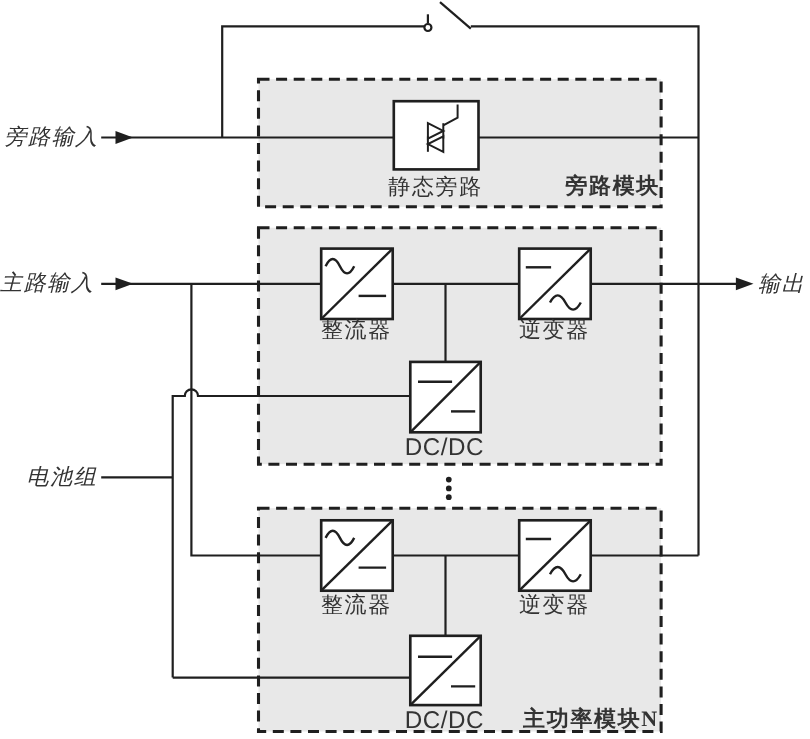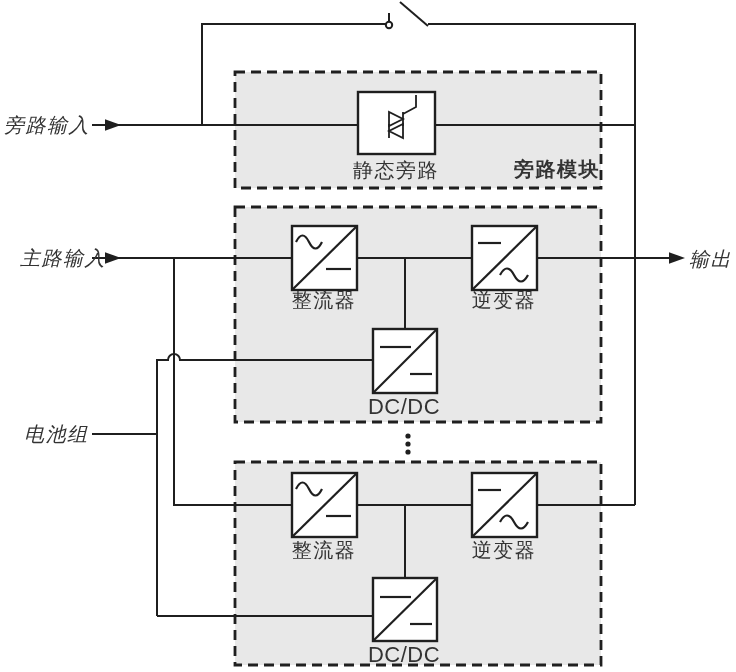--- a/index.html
+++ b/index.html
@@ -117,29 +117,30 @@
         <g>
           <circle cx="408" cy="436" r="2.6"></circle>
           <circle cx="408" cy="444" r="2.6"></circle>
           <circle cx="408" cy="452" r="2.6"></circle>
         </g>
       </g>
     </g>
   </svg>
 
   <div class="lbl leftanchor" style="left:4px;top:125px">旁路输入</div>
-  <div class="lbl leftanchor" style="left:20px;top:258px">主路输入</div>
+  <div class="lbl leftanchor" style="left:0;top:258px">主路输入</div>
   <div class="lbl leftanchor" style="left:24px;top:434px">电池组</div>
   <div class="lbl leftanchor" style="left:689px;top:259px">输出</div>
 
 
   <div class="lbl centered" style="left:396px;top:170px">静态旁路</div>
   <div class="lbl rightanchor" style="right:136px;top:169px">旁路模块</div>
 
   <div class="lbl centered" style="left:324px;top:300px">整流器</div>
   <div class="lbl centered" style="left:504px;top:300px">逆变器</div>
   <div class="lbl centered sans" style="left:404px;top:407px">DC/DC</div>
 
   <div class="lbl centered" style="left:324px;top:550px">整流器</div>
   <div class="lbl centered" style="left:504px;top:550px">逆变器</div>
   <div class="lbl centered sans" style="left:404px;top:655px">DC/DC</div>
+  <div class="lbl rightanchor" style="right:137px;top:654px">主功率模块N</div>
 
 </div>
 
 </body></html>

